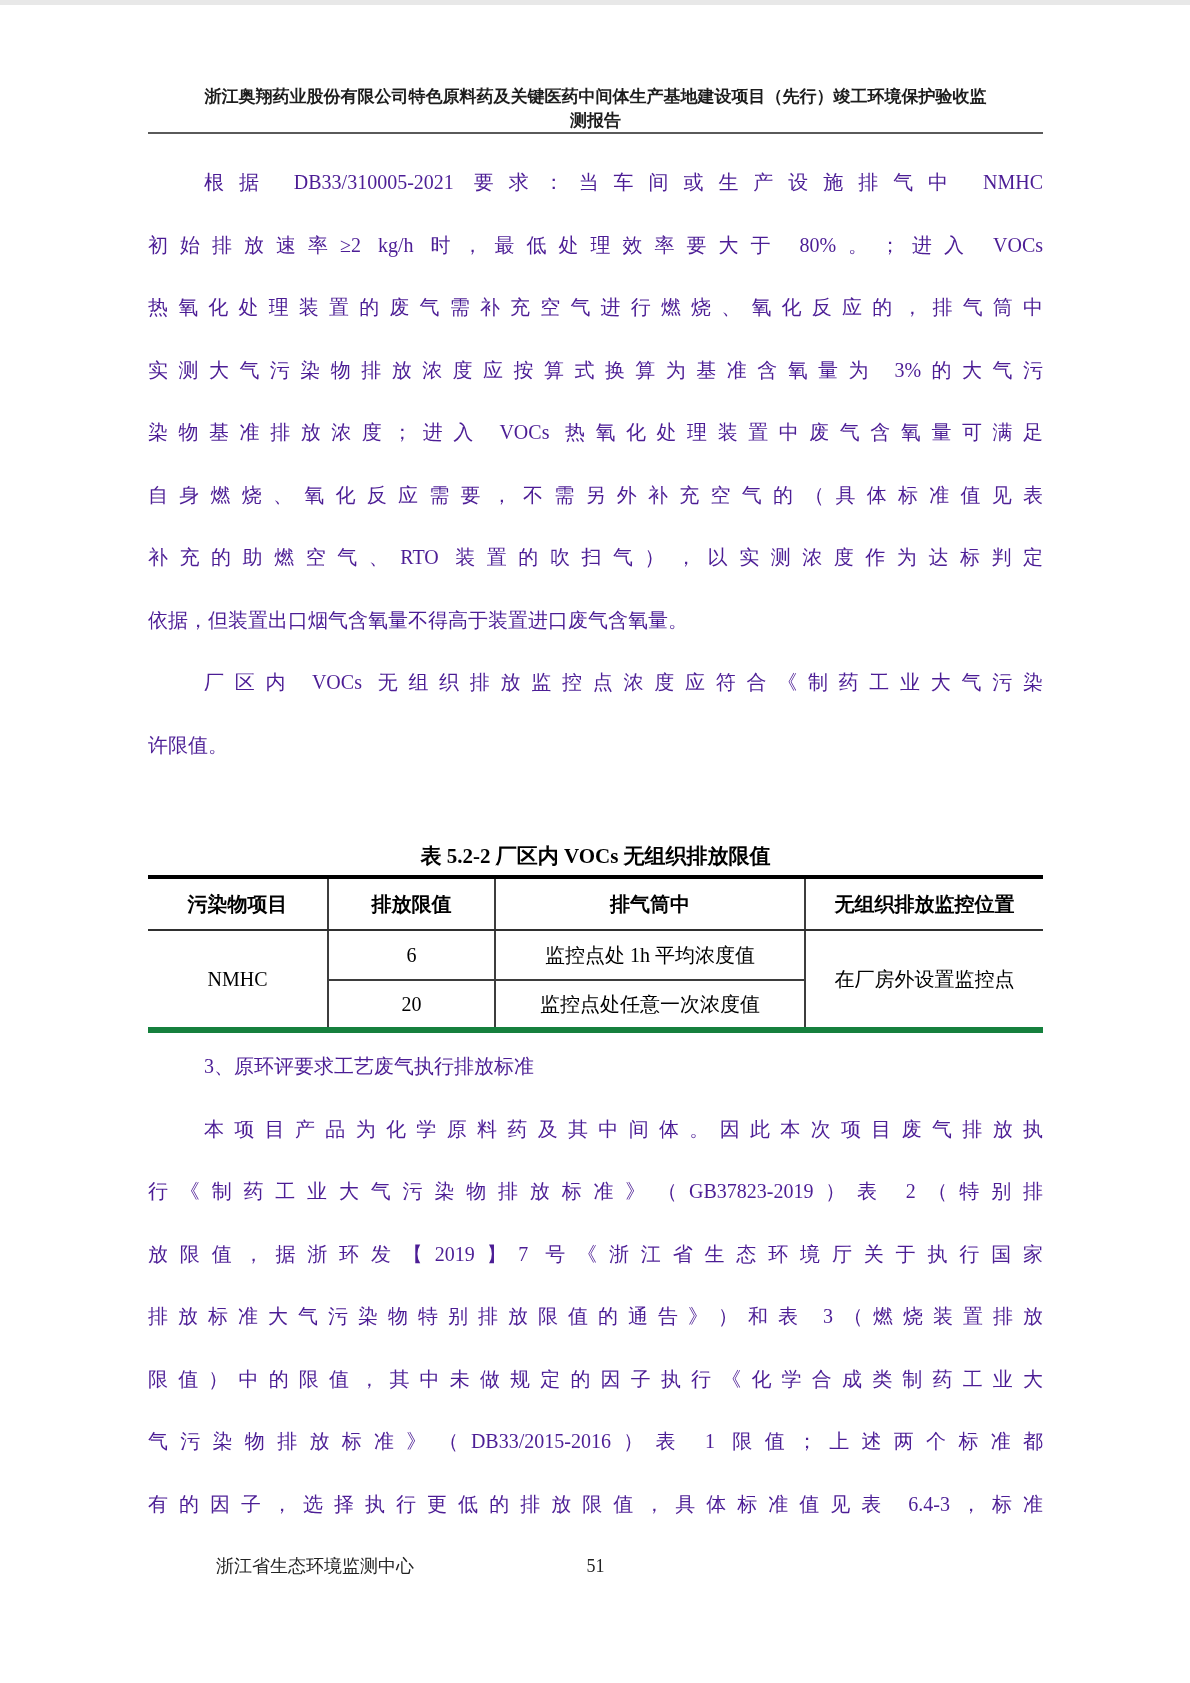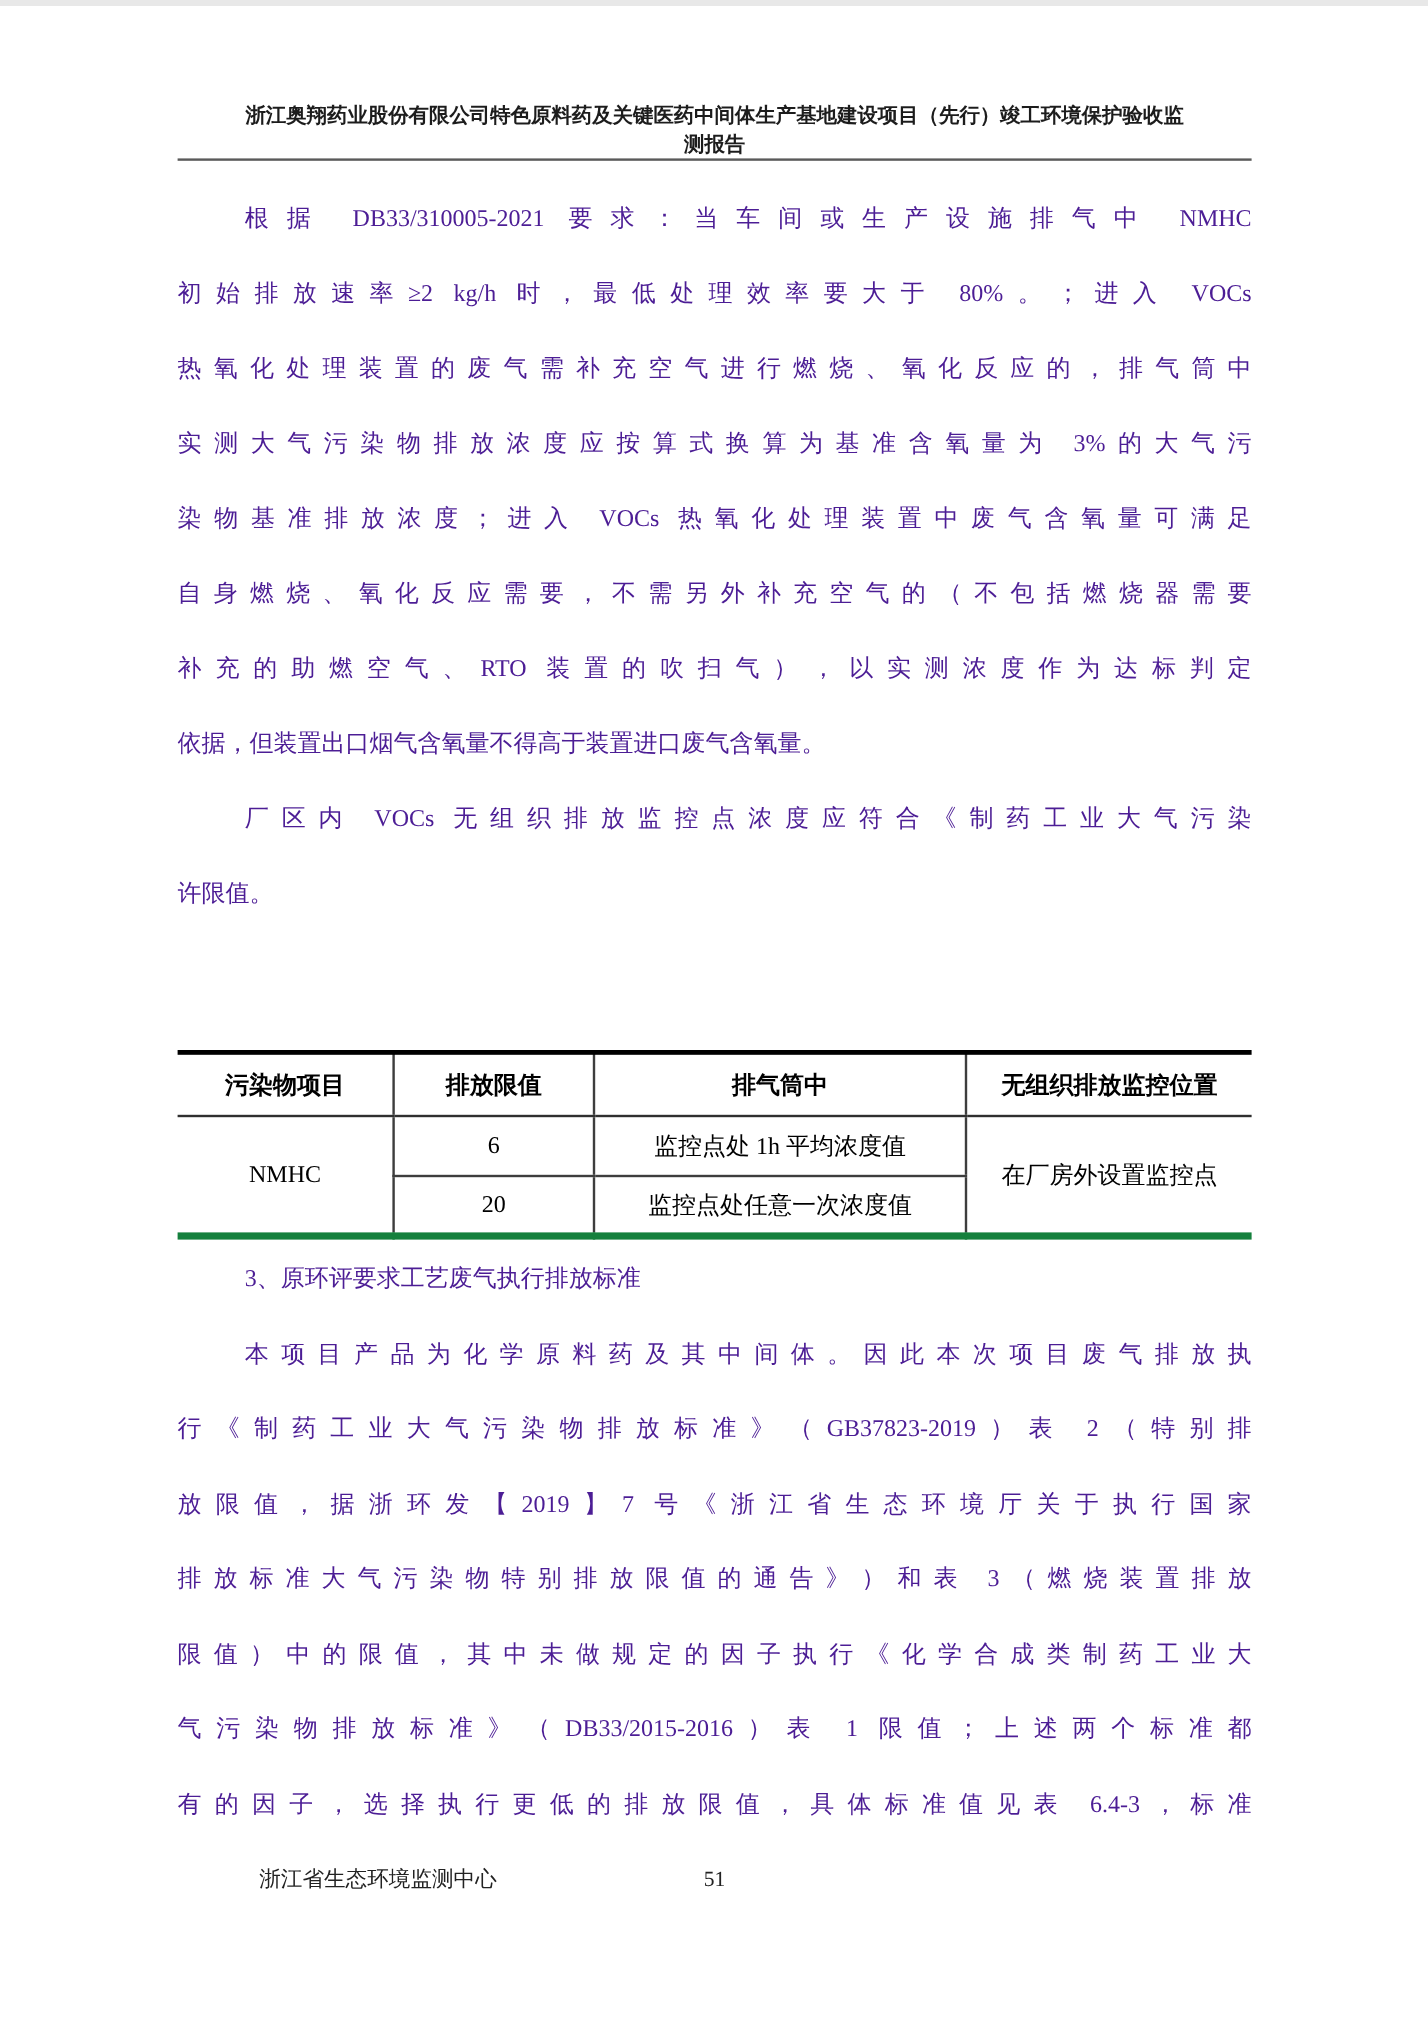--- a/index.html
+++ b/index.html
@@ -82,30 +82,31 @@
     <div>测报告</div>
   </div>
   <div class="header-rule"></div>
 
   <div class="textblock" style="top:146px;">
     <div class="bline indent">根据 DB33/310005-2021 要求：当车间或生产设施排气中 NMHC</div>
     <div class="bline">初始排放速率≥2 kg/h 时，最低处理效率要大于 80%。；进入 VOCs</div>
     <div class="bline">热氧化处理装置的废气需补充空气进行燃烧、氧化反应的，排气筒中</div>
     <div class="bline">实测大气污染物排放浓度应按算式换算为基准含氧量为 3%的大气污</div>
     <div class="bline">染物基准排放浓度；进入 VOCs 热氧化处理装置中废气含氧量可满足</div>
-    <div class="bline">自身燃烧、氧化反应需要，不需另外补充空气的（不包括燃烧器需要</div>
+    <div class="bline">自身燃烧、氧化反应需要，不需另外补充空气的（具体标准值见表</div>
     <div class="bline">补充的助燃空气、RTO 装置的吹扫气），以实测浓度作为达标判定</div>
     <div class="bline no-stretch">依据，但装置出口烟气含氧量不得高于装置进口废气含氧量。</div>
   </div>
 
   <div class="textblock" style="top:646px;">
     <div class="bline indent">厂区内 VOCs 无组织排放监控点浓度应符合《制药工业大气污染</div>
     <div class="bline no-stretch">许限值。</div>
   </div>
 
+  <div class="tbl-caption">表 5.2-2  厂区内 VOCs 无组织排放限值</div>
 
   <div class="tbl-wrap">
     <table class="voctable">
       <colgroup>
         <col style="width:180px">
           <col style="width:167px">
           <col style="width:310px">
           <col style="width:238px">
       </colgroup>
       <thead>

